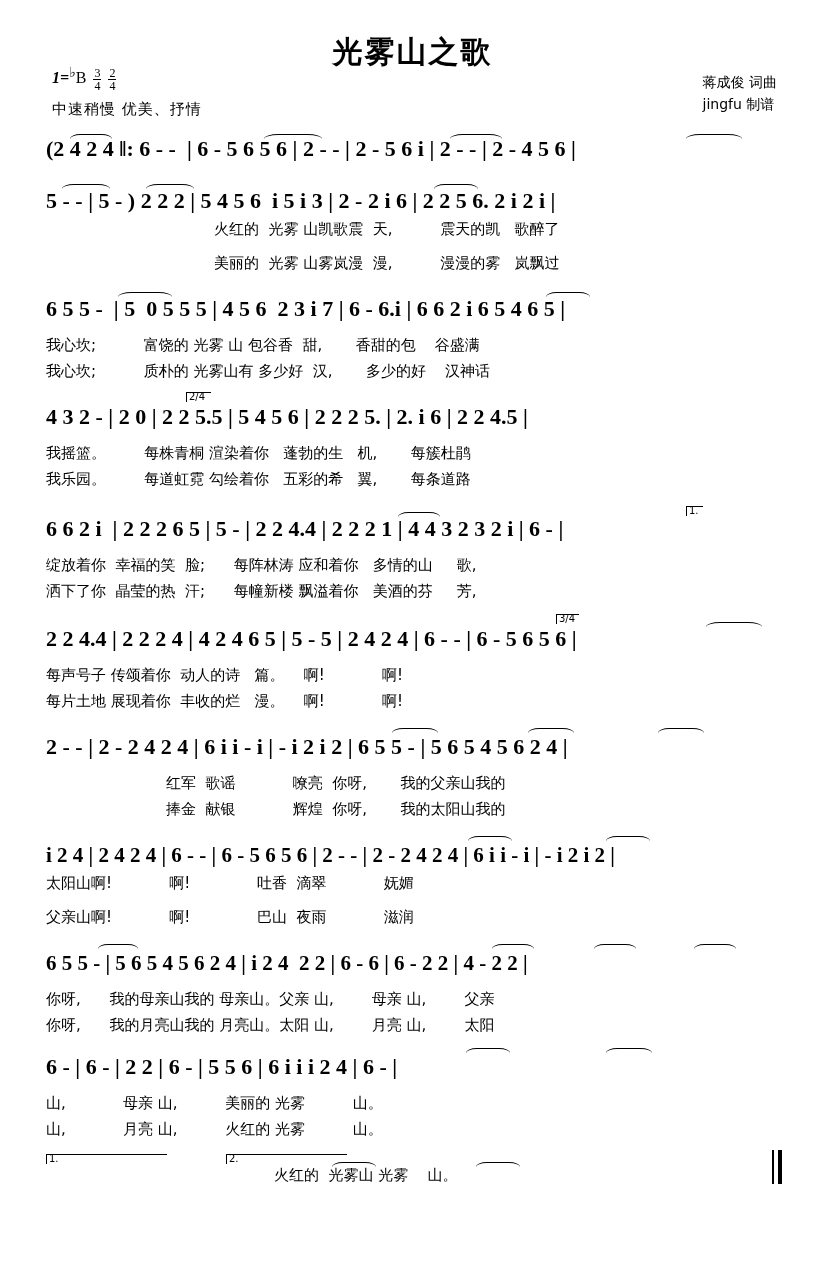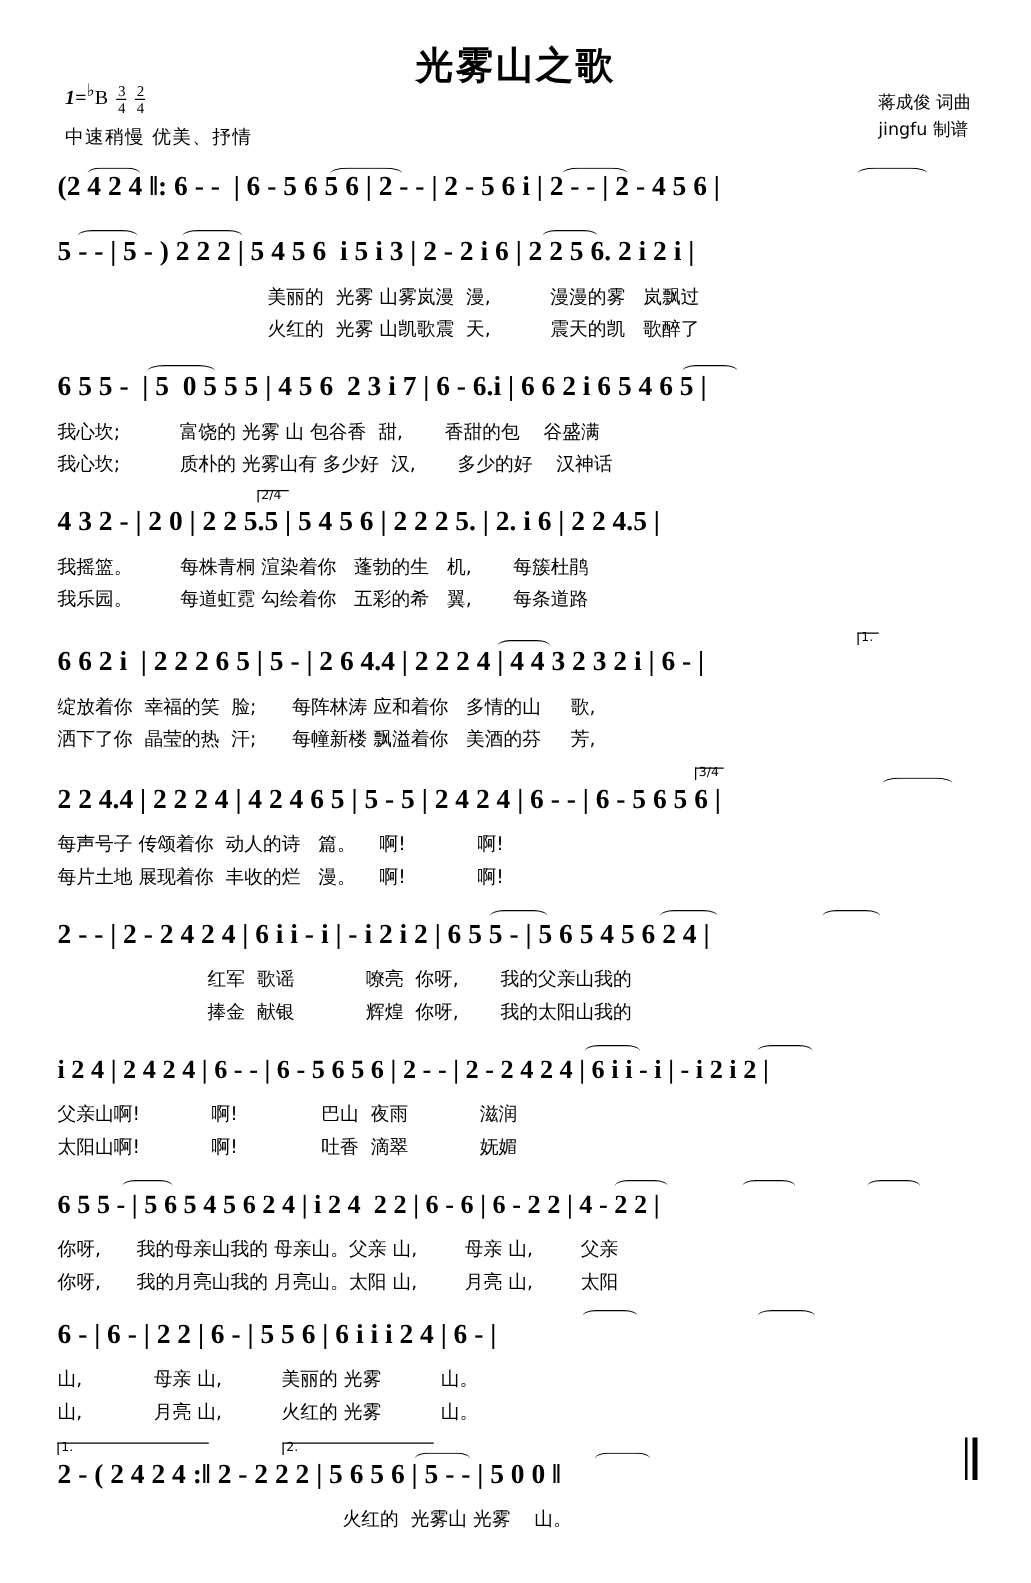--- a/index.html
+++ b/index.html
@@ -117,25 +117,25 @@
     <div class="slur" style="left:640px;top:6px;width:56px;"></div>
   </div>
 
   <div class="sysrow" style="top:180px;">
     <div class="notes">
       <span class="n" style="left:0;">5 - - | 5 - ) 2 2 2 | 5 4 5 6  i 5 i 3 | 2 - 2 i 6 | 2 2 5 6. 2 i 2 i |</span>
     </div>
     <div class="slur" style="left:16px;top:4px;width:48px;"></div>
     <div class="slur" style="left:100px;top:4px;width:48px;"></div>
     <div class="slur" style="left:388px;top:4px;width:44px;"></div>
+    <div class="lyr">
+      <span style="left:168px;">火红的  光雾 山凯歌震  天,          震天的凯   歌醉了</span>
+    </div>
     <div class="lyr" style="margin-top:8px;">
       <span style="left:168px;">美丽的  光雾 山雾岚漫  漫,          漫漫的雾   岚飘过</span>
-    </div>
-    <div class="lyr">
-      <span style="left:168px;">火红的  光雾 山凯歌震  天,          震天的凯   歌醉了</span>
     </div>
   </div>
 
   <div class="sysrow" style="top:288px;">
     <div class="notes">
       <span class="n" style="left:0;">6 5 5 -  | 5  0 5 5 5 | 4 5 6  2 3 i 7 | 6 - 6.i | 6 6 2 i 6 5 4 6 5 |</span>
     </div>
     <div class="slur" style="left:72px;top:4px;width:54px;"></div>
     <div class="slur" style="left:500px;top:4px;width:44px;"></div>
     <div class="lyr" style="margin-top:8px;">
@@ -143,34 +143,34 @@
     </div>
     <div class="lyr">
       <span style="left:0;">我心坎;          质朴的 光雾山有 多少好  汉,       多少的好    汉神话</span>
     </div>
   </div>
 
   <div class="sysrow" style="top:396px;">
     <div class="notes">
       <span class="n" style="left:0;">4 3 2 - | 2 0 | 2 2 5.5 | 5 4 5 6 | 2 2 2 5. | 2. i 6 | 2 2 4.5 |</span>
     </div>
-    <div class="bracket" style="left:160px;top:-4px;width:24px;">
+    <div class="bracket" style="left:140px;top:-4px;width:24px;">
         <i>2/4</i>
       </div>
     <div class="lyr" style="margin-top:8px;">
       <span style="left:0;">我摇篮。        每株青桐 渲染着你   蓬勃的生   机,       每簇杜鹃</span>
     </div>
     <div class="lyr">
       <span style="left:0;">我乐园。        每道虹霓 勾绘着你   五彩的希   翼,       每条道路</span>
     </div>
   </div>
 
   <div class="sysrow" style="top:508px;">
     <div class="notes">
-      <span class="n" style="left:0;">6 6 2 i  | 2 2 2 6 5 | 5 - | 2 6 4.4 | 2 2 2 4 | 4 4 3 2 3 2 i | 6 - |</span>
+      <span class="n" style="left:0;">6 6 2 i  | 2 2 2 6 5 | 5 - | 2 2 4.4 | 2 2 2 1 | 4 4 3 2 3 2 i | 6 - |</span>
     </div>
     <div class="slur" style="left:352px;top:4px;width:42px;"></div>
     <div class="bracket" style="left:640px;top:-2px;width:16px;">
         <i>1.</i>
       </div>
     <div class="lyr" style="margin-top:8px;text-align:right;">
       <span style="left:0;">绽放着你  幸福的笑  脸;      每阵林涛 应和着你   多情的山     歌,</span>
     </div>
     <div class="lyr">
       <span style="left:0;">洒下了你  晶莹的热  汗;      每幢新楼 飘溢着你   美酒的芬     芳,</span>
@@ -207,25 +207,25 @@
       <span style="left:120px;">捧金  献银            辉煌  你呀,       我的太阳山我的</span>
     </div>
   </div>
 
   <div class="sysrow" style="top:834px;">
     <div class="notes">
       <span class="n" style="left:0;font-size:21px;">i 2 4 | 2 4 2 4 | 6 - - | 6 - 5 6 5 6 | 2 - - | 2 - 2 4 2 4 | 6 i i - i | - i 2 i 2 |</span>
     </div>
     <div class="slur" style="left:422px;top:2px;width:44px;"></div>
     <div class="slur" style="left:560px;top:2px;width:44px;"></div>
+    <div class="lyr">
+      <span style="left:0;">太阳山啊!            啊!              吐香  滴翠            妩媚</span>
+    </div>
     <div class="lyr" style="margin-top:8px;">
       <span style="left:0;">父亲山啊!            啊!              巴山  夜雨            滋润</span>
-    </div>
-    <div class="lyr">
-      <span style="left:0;">太阳山啊!            啊!              吐香  滴翠            妩媚</span>
     </div>
   </div>
 
   <div class="sysrow" style="top:942px;">
     <div class="notes">
       <span class="n" style="left:0;font-size:21px;">6 5 5 - | 5 6 5 4 5 6 2 4 | i 2 4  2 2 | 6 - 6 | 6 - 2 2 | 4 - 2 2 |</span>
     </div>
     <div class="slur" style="left:52px;top:2px;width:40px;"></div>
     <div class="slur" style="left:446px;top:2px;width:42px;"></div>
     <div class="slur" style="left:548px;top:2px;width:42px;"></div>
@@ -252,23 +252,20 @@
     </div>
   </div>
 
   <div class="sysrow" style="top:1158px;">
     <div class="bracket" style="left:0;top:-4px;width:120px;">
         <i>1.</i>
       </div>
     <div class="bracket" style="left:180px;top:-4px;width:120px;">
         <i>2.</i>
       </div>
-    <div class="notes">
-      <span class="n" style="left:0;">2 - ( 2 4 2 4 :‖ 2 - 2 2 2 | 5 6 5 6 | 5 - - | 5 0 0 ‖</span>
-    </div>
     <div class="slur" style="left:286px;top:4px;width:44px;"></div>
     <div class="slur" style="left:430px;top:4px;width:44px;"></div>
     <div class="lyr" style="margin-top:8px;">
       <span style="left:228px;">火红的  光雾山 光雾    山。</span>
     </div>
     <div class="dblbar" style="left:726px;top:-8px;">
       <div class="thin" style="left:0;"></div>
       <div class="thick" style="left:6px;"></div>
     </div>
   </div>

